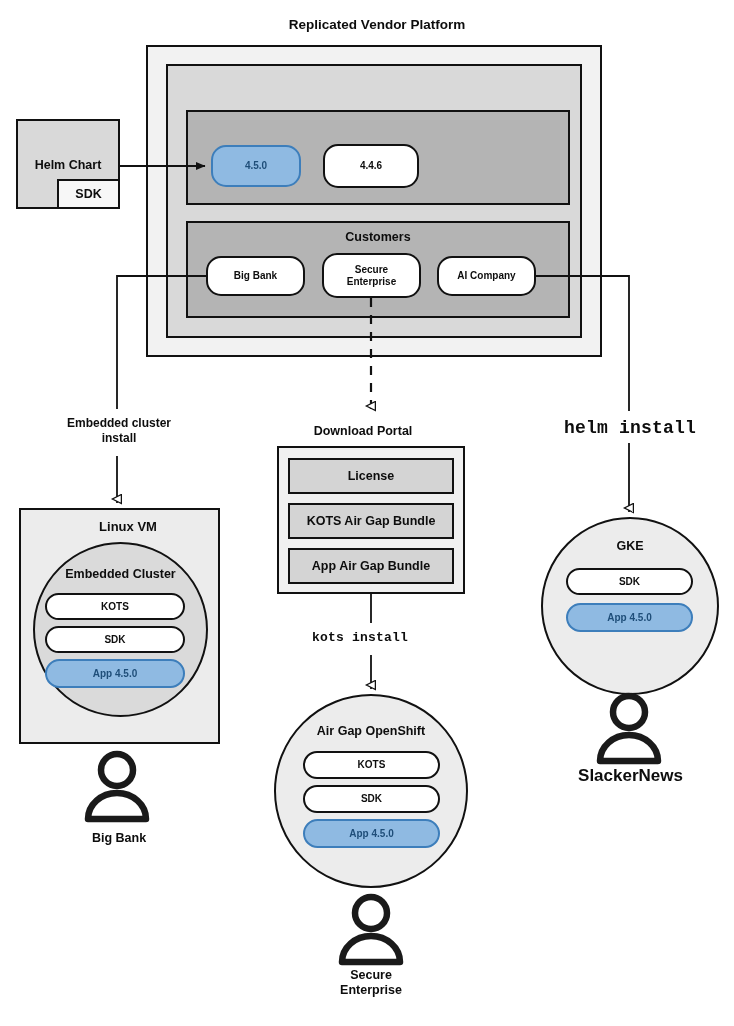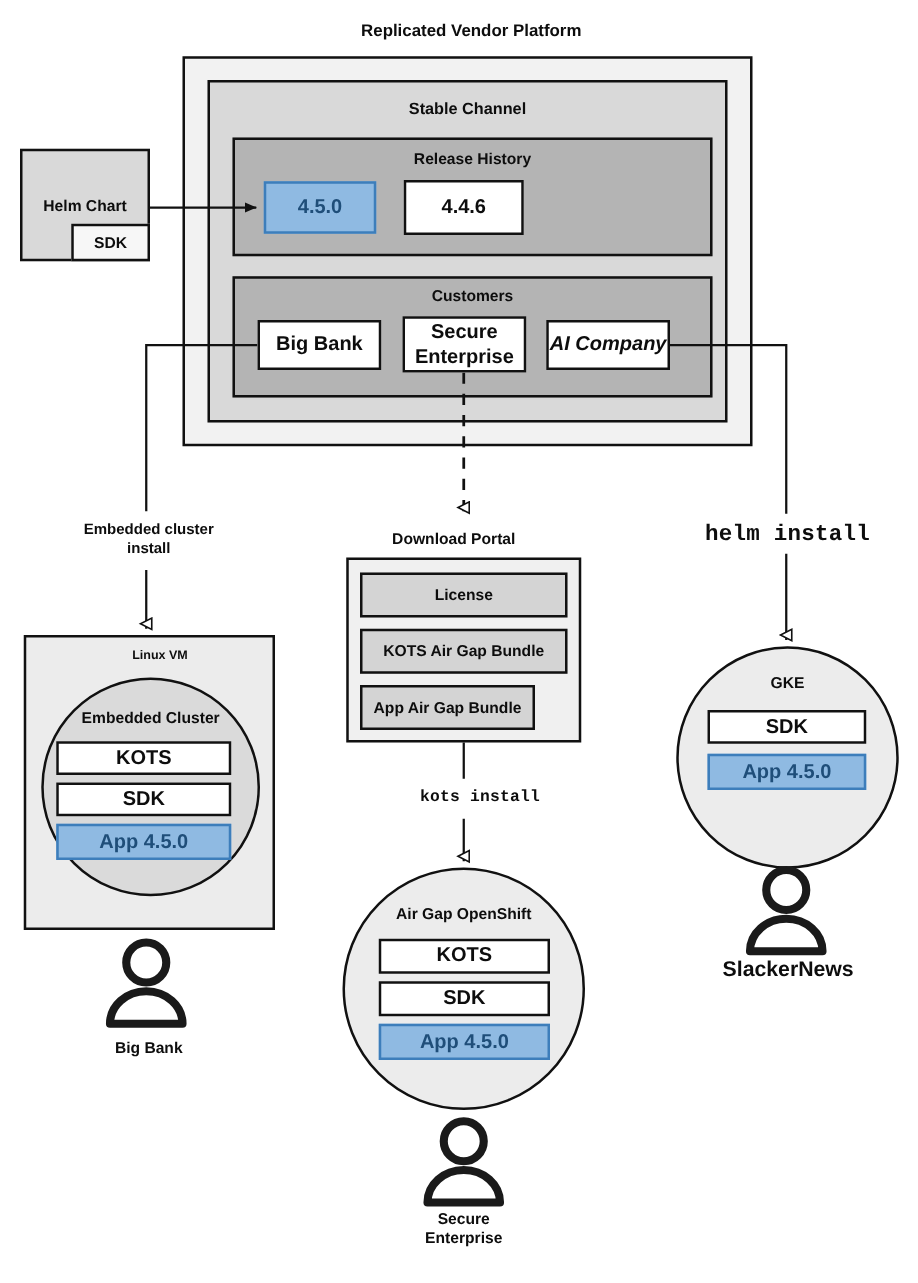--- a/index.html
+++ b/index.html
@@ -10,63 +10,61 @@
 
   .lbl{position:absolute;text-align:center;font-weight:bold;line-height:1.22;}
   .box{position:absolute;box-sizing:border-box;border:2px solid #111111;
        display:flex;align-items:center;justify-content:center;text-align:center;
        font-weight:bold;line-height:1.2;}
   .circ{position:absolute;box-sizing:border-box;border:2.5px solid #111111;
         border-radius:50%;background:#ececec;}
   svg.ov{position:absolute;left:0;top:0;width:734px;height:1026px;overflow:visible;
          pointer-events:none;}
   .mono{font-family:"Liberation Mono","DejaVu Sans Mono",monospace;font-weight:bold;letter-spacing:.2px;}
-  .f12{font-size:12.5px;} .f13{font-size:16px;}
+  .f12{font-size:12.5px;} .f13{font-size:10px;border-radius:15px;}
 </style>
 </head>
 <body>
 
 <div id="stage">
 
   <div class="lbl" style="left:187px;top:17px;width:380px;font-size:13.5px;">Replicated Vendor Platform</div>
 
   <div style="position:absolute;left:146px;top:45px;width:456px;height:312px;
               background:#f2f2f2;border:2px solid #111111;box-sizing:border-box;"></div>
 
   <div style="position:absolute;left:166px;top:64px;width:416px;height:274px;
               background:#d9d9d9;border:2px solid #111111;box-sizing:border-box;"></div>
-  <div class="lbl" style="left:166px;top:79px;width:416px;font-size:13px;">Stable Channel</div>
 
   <div style="position:absolute;left:186px;top:110px;width:384px;height:95px;
               background:#b4b4b4;border:2px solid #111111;box-sizing:border-box;"></div>
-  <div class="lbl" style="left:186px;top:120px;width:384px;font-size:12.5px;">Release History</div>
 
   <div class="box f13" style="left:211px;top:145px;width:90px;height:42px;background:#8fbae2;
               border-color:#3d7ebb;color:#1f4e79;">4.5.0</div>
   <div class="box f13" style="left:323px;top:144px;width:96px;height:44px;background:#ffffff;">4.4.6</div>
 
   <div style="position:absolute;left:186px;top:221px;width:384px;height:97px;
               background:#b4b4b4;border:2px solid #111111;box-sizing:border-box;"></div>
   <div class="lbl" style="left:186px;top:230px;width:384px;font-size:12.5px;">Customers</div>
 
   <div style="position:absolute;left:16px;top:119px;width:104px;height:90px;
               background:#d9d9d9;border:2px solid #111111;box-sizing:border-box;"></div>
   <div class="lbl" style="left:16px;top:158px;width:104px;font-size:12.5px;">Helm Chart</div>
   <div class="box f12" style="left:57px;top:179px;width:63px;height:30px;background:#f7f7f7;">SDK</div>
 
   <div class="lbl" style="left:269px;top:424px;width:188px;font-size:12.5px;">Download Portal</div>
   <div style="position:absolute;left:277px;top:446px;width:188px;height:148px;
               background:#f0f0f0;border:2px solid #111111;box-sizing:border-box;"></div>
   <div class="box f12" style="left:288px;top:503px;width:166px;height:36px;background:#d4d4d4;">KOTS Air Gap Bundle</div>
   <div class="box f12" style="left:288px;top:458px;width:166px;height:36px;background:#d4d4d4;">License</div>
-  <div class="box f12" style="left:288px;top:548px;width:140px;height:36px;background:#d4d4d4;">App Air Gap Bundle</div>
+  <div class="box f12" style="left:288px;top:548px;width:166px;height:36px;background:#d4d4d4;">App Air Gap Bundle</div>
 
   <div style="position:absolute;left:19px;top:508px;width:201px;height:236px;
               background:#ececec;border:2px solid #111111;box-sizing:border-box;"></div>
-  <div class="lbl" style="left:19px;top:519px;width:218px;font-size:10px;">Linux VM</div>
+  <div class="lbl" style="left:19px;top:519px;width:218px;font-size:13px;">Linux VM</div>
   <div class="circ" style="left:33px;top:542px;width:175px;height:175px;background:#dadada;"></div>
   <div class="lbl" style="left:33px;top:567px;width:175px;font-size:12.5px;">Embedded Cluster</div>
   <div class="box f13" style="left:45px;top:593px;width:140px;height:27px;background:#ffffff;">KOTS</div>
   <div class="box f13" style="left:45px;top:626px;width:140px;height:27px;background:#ffffff;">SDK</div>
   <div class="box f13" style="left:45px;top:659px;width:140px;height:29px;background:#8fbae2;border-color:#3d7ebb;color:#1f4e79;">App 4.5.0</div>
   <div class="lbl" style="left:49px;top:831px;width:140px;font-size:12.5px;">Big Bank</div>
 
   <div class="circ" style="left:274px;top:694px;width:194px;height:194px;"></div>
   <div class="lbl" style="left:274px;top:724px;width:194px;font-size:12.5px;">Air Gap OpenShift</div>
   <div class="box f13" style="left:303px;top:751px;width:137px;height:28px;background:#ffffff;">KOTS</div>
@@ -80,29 +78,29 @@
   <div class="circ" style="left:541px;top:517px;width:178px;height:178px;"></div>
   <div class="lbl" style="left:541px;top:539px;width:178px;font-size:12.5px;">GKE</div>
   <div class="box f13" style="left:566px;top:568px;width:127px;height:27px;background:#ffffff;">SDK</div>
   <div class="box f13" style="left:566px;top:603px;width:127px;height:29px;background:#8fbae2;border-color:#3d7ebb;color:#1f4e79;">App 4.5.0</div>
   <div class="lbl" style="left:563px;top:766px;width:135px;font-size:17px;">SlackerNews</div>
 
   <div class="lbl" style="left:49px;top:416px;width:140px;font-size:12px;">
     <span>Embedded cluster</span><br>
     <span>install</span>
   </div>
-  <div class="lbl mono" style="left:304px;top:630px;width:160px;font-size:13px;">kots install</div>
+  <div class="lbl mono" style="left:280px;top:630px;width:160px;font-size:13px;">kots install</div>
   <div class="lbl mono" style="left:550px;top:418px;width:160px;font-size:18px;">helm install</div>
 
   <div class="box f13" style="left:206px;top:256px;width:99px;height:40px;background:#ffffff;z-index:6;">Big Bank</div>
   <div class="box f13" style="left:322px;top:253px;width:99px;height:45px;background:#ffffff;z-index:6;flex-direction:column;">
     <span>Secure</span>
     <span>Enterprise</span>
   </div>
-  <div class="box f13" style="left:437px;top:256px;width:99px;height:40px;background:#ffffff;z-index:6;font-style:italic;">AI Company</div>
+  <div class="box f13" style="left:437px;top:256px;width:99px;height:40px;background:#ffffff;z-index:6;">AI Company</div>
 
   <svg class="ov" viewBox="0 0 734 1026">
     <defs>
       <marker id="ah-open" markerWidth="12" markerHeight="12" refX="9.5" refY="5" orient="auto" markerUnits="userSpaceOnUse">
         <path d="M1,0.6 L10,0.6 L5.5,9.6 Z" fill="#ffffff" stroke="#111111" stroke-width="1.3"></path>
       </marker>
       <marker id="ah-fill" markerWidth="11" markerHeight="10" refX="9.5" refY="5" orient="auto" markerUnits="userSpaceOnUse">
         <path d="M0.5,1 L10,5 L0.5,9 Z" fill="#111111"></path>
       </marker>
     </defs>

